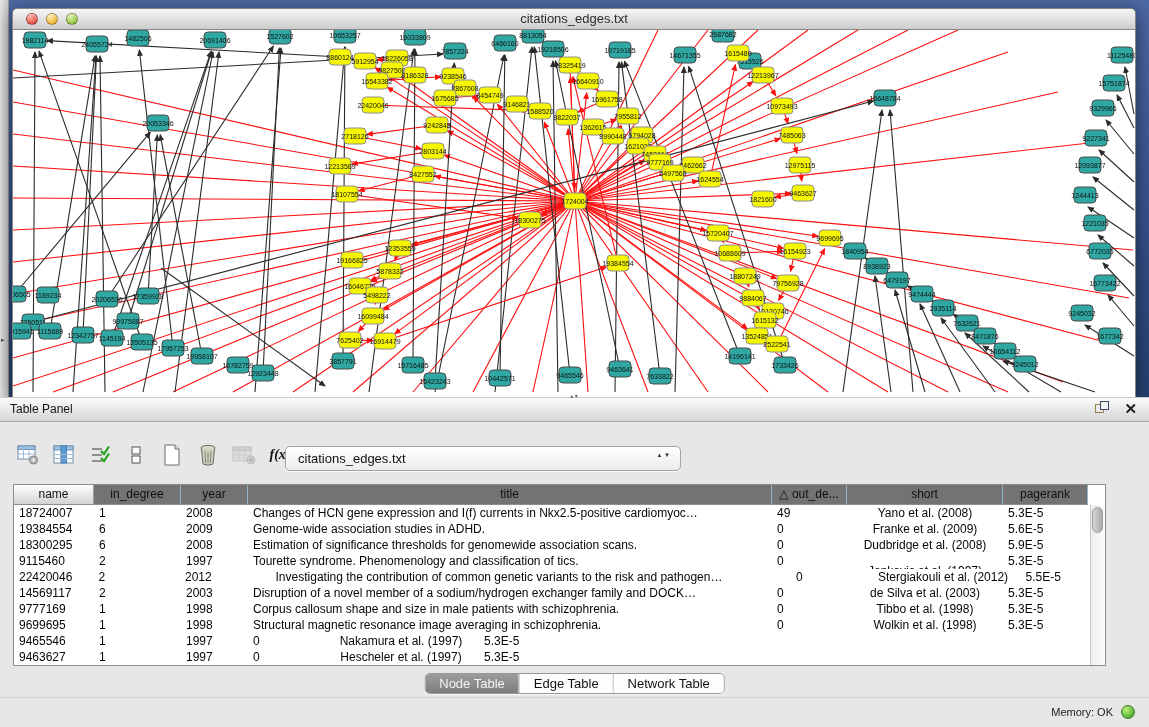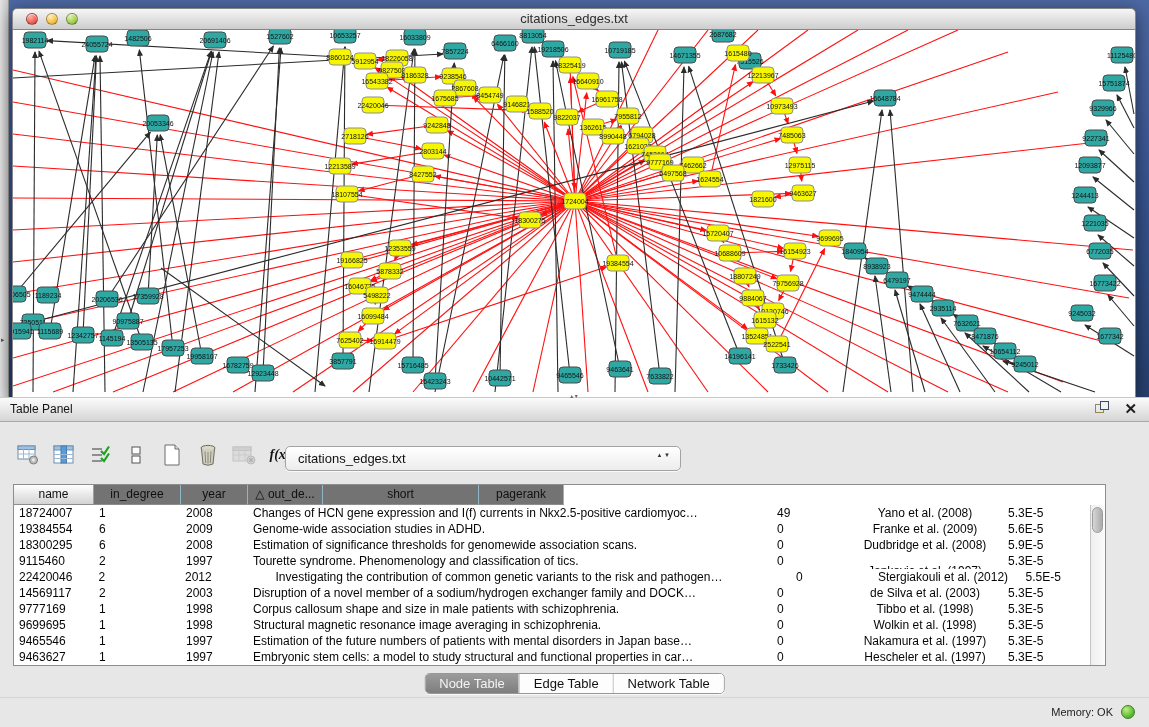--- a/index.html
+++ b/index.html
@@ -629,20 +629,21 @@
     <div class="val">citations_edges.txt</div>
     <div class="spin">▲
 ▼</div>
   </div>
 
   <div class="dtable">
     <div class="thead" id="thead">
         <div class="th plain" style="width: 80px;">name</div>
         <div class="th" style="width: 87px;">in_degree</div>
         <div class="th" style="width: 67px;">year</div>
+        <div class="th" style="width: 524px;">title</div>
         <div class="th" style="width: 75px;">△ out_de...</div>
         <div class="th" style="width: 156px;">short</div>
         <div class="th" style="width: 85px;">pagerank</div>
       </div>
     <div id="tbody">
         <div class="tr">
           <div class="td" style="width: 80px;">18724007</div>
           <div class="td" style="width: 87px;">1</div>
           <div class="td" style="width: 67px;">2008</div>
           <div class="td" style="width: 524px;">Changes of HCN gene expression and I(f) currents in Nkx2.5-positive cardiomyoc…</div>
@@ -710,30 +711,28 @@
           <div class="td" style="width: 67px;">1998</div>
           <div class="td" style="width: 524px;">Structural magnetic resonance image averaging in schizophrenia.</div>
           <div class="td" style="width: 75px;">0</div>
           <div class="td center" style="width: 156px;">Wolkin et al. (1998)</div>
           <div class="td" style="width: 85px;">5.3E-5</div>
         </div>
         <div class="tr">
           <div class="td" style="width: 80px;">9465546</div>
           <div class="td" style="width: 87px;">1</div>
           <div class="td" style="width: 67px;">1997</div>
-          <div class="td" style="width: 524px;">Estimation of the future numbers of patients with mental disorders in Japan base…</div>
           <div class="td" style="width: 75px;">0</div>
           <div class="td center" style="width: 156px;">Nakamura et al. (1997)</div>
           <div class="td" style="width: 85px;">5.3E-5</div>
         </div>
         <div class="tr">
           <div class="td" style="width: 80px;">9463627</div>
           <div class="td" style="width: 87px;">1</div>
           <div class="td" style="width: 67px;">1997</div>
-          <div class="td" style="width: 524px;">Embryonic stem cells: a model to study structural and functional properties in car…</div>
           <div class="td" style="width: 75px;">0</div>
           <div class="td center" style="width: 156px;">Hescheler et al. (1997)</div>
           <div class="td" style="width: 85px;">5.3E-5</div>
         </div>
       </div>
     <div class="vscroll">
       <div class="vthumb"></div>
     </div>
   </div>
 

